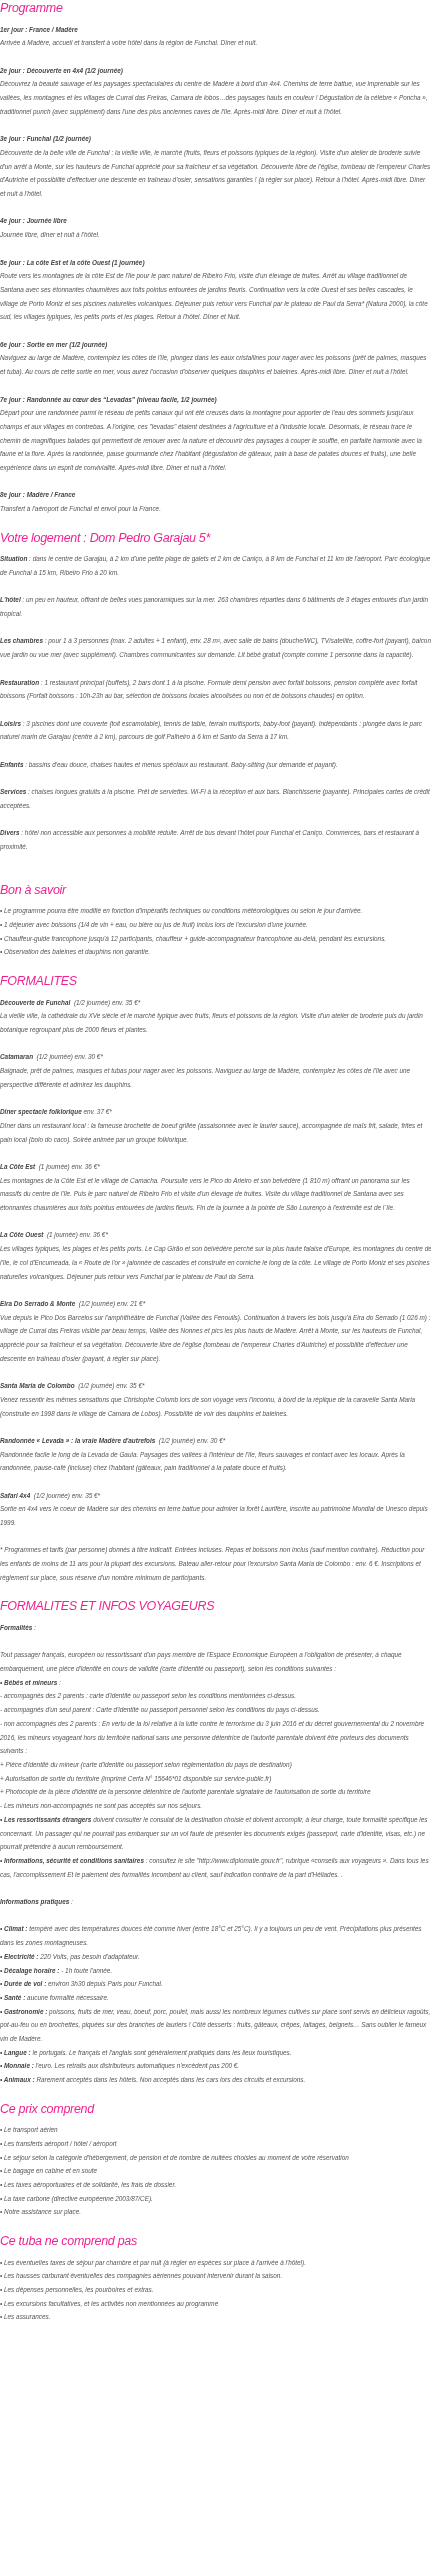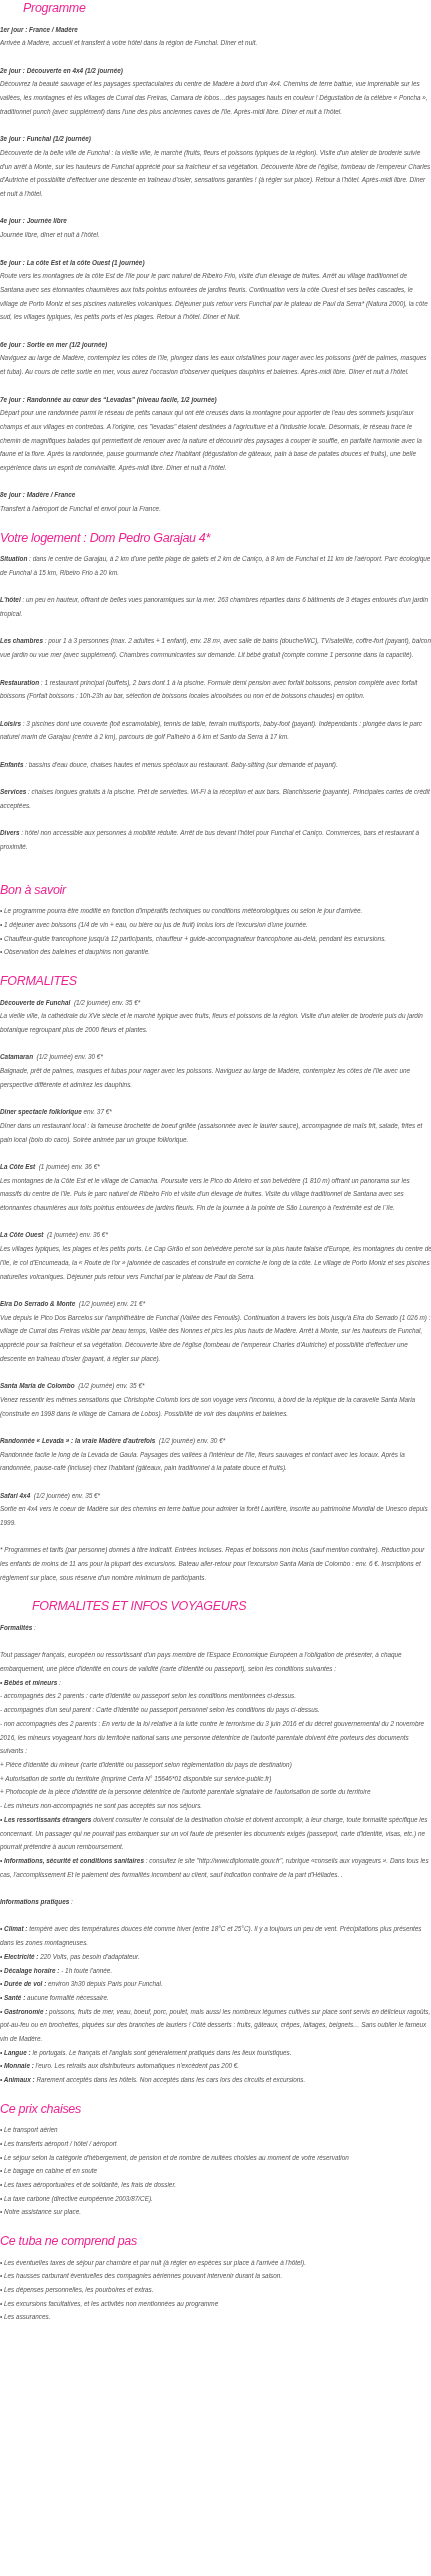--- a/index.html
+++ b/index.html
@@ -28,21 +28,21 @@
   .exc-meta { font-weight: normal; }
   .bullet-line { margin: 0; }
   .spacer { height: 13.7px; }
 </style>
 </head>
 <body>
 
 <div class="page">
 
   <section>
-    <h2 class="section-title" style="color: rgb(238, 36, 147); padding-left: 23px;">Programme</h2>
+    <h2 class="section-title" style="color: rgb(238, 36, 147);">Programme</h2>
     <div id="days">
         <div class="block">
           <p class="day-title">1er jour : France / Madère</p>
           <p>Arrivée à Madère, accueil et transfert à votre hôtel dans la région de Funchal. Dîner et nuit.</p>
         </div>
         <div class="block">
           <p class="day-title">2e jour : Découverte en 4x4 (1/2 journée)</p>
           <p>Découvrez la beauté sauvage et les paysages spectaculaires du centre de Madère à bord d'un 4x4. Chemins de terre battue, vue imprenable sur les vallées, les montagnes et les villages de Curral das Freiras, Camara de lobos…des paysages hauts en couleur ! Dégustation de la célèbre « Poncha », traditionnel punch (avec supplément) dans l'une des plus anciennes caves de l'île. Après-midi libre. Dîner et nuit à l'hôtel.</p>
         </div>
         <div class="block">
@@ -66,21 +66,21 @@
           <p>Départ pour une randonnée parmi le réseau de petits canaux qui ont été creusés dans la montagne pour apporter de l'eau des sommets jusqu'aux champs et aux villages en contrebas. A l'origine, ces "levadas" étaient destinées à l'agriculture et à l'industrie locale. Désormais, le réseau trace le chemin de magnifiques balades qui permettent de renouer avec la nature et découvrir des paysages à couper le souffle, en parfaite harmonie avec la faune et la flore. Après la randonnée, pause gourmande chez l'habitant (dégustation de gâteaux, pain à base de patates douces et fruits), une belle expérience dans un esprit de convivialité. Après-midi libre. Dîner et nuit à l'hôtel.</p>
         </div>
         <div class="block">
           <p class="day-title">8e jour : Madère / France</p>
           <p>Transfert à l'aéroport de Funchal et envol pour la France.</p>
         </div>
       </div>
   </section>
 
   <section>
-    <h2 class="section-title" style="color: rgb(238, 36, 147);">Votre logement : Dom Pedro Garajau 4*</h2>
+    <h2 class="section-title" style="color: rgb(238, 36, 147);">Votre logement : Dom Pedro Garajau 5*</h2>
     <div id="logement-items">
         <div class="block">
           <p><span class="label">Situation</span><span> : dans le centre de Garajau, à 2 km d'une petite plage de galets et 2 km de Caniço, à 8 km de Funchal et 11 km de l'aéroport. Parc écologique de Funchal à 15 km, Ribeiro Frio à 20 km.</span></p>
         </div>
         <div class="block">
           <p><span class="label">L'hôtel</span><span> : un peu en hauteur, offrant de belles vues panoramiques sur la mer. 263 chambres réparties dans 6 bâtiments de 3 étages entourés d'un jardin tropical.</span></p>
         </div>
         <div class="block">
           <p><span class="label">Les chambres</span><span> : pour 1 à 3 personnes (max. 2 adultes + 1 enfant), env. 28 m², avec salle de bains (douche/WC), TV/satellite, coffre-fort (payant), balcon vue jardin ou vue mer (avec supplément). Chambres communicantes sur demande. Lit bébé gratuit (compte comme 1 personne dans la capacité).</span></p>
         </div>
@@ -151,21 +151,21 @@
           <p><span class="exc-title">Safari 4x4</span><span class="exc-meta" style="white-space:pre">  (1/2 journée) env. 35 €*</span></p>
           <p>Sortie en 4x4 vers le coeur de Madère sur des chemins en terre battue pour admirer la forêt Laurifère, inscrite au patrimoine Mondial de Unesco depuis 1999.</p>
         </div>
       </div>
     <div class="block">
       <p>* Programmes et tarifs (par personne) donnés à titre indicatif. Entrées incluses. Repas et boissons non inclus (sauf mention contraire). Réduction pour les enfants de moins de 11 ans pour la plupart des excursions. Bateau aller-retour pour l'excursion Santa Maria de Colombo : env. 6 €. Inscriptions et règlement sur place, sous réserve d'un nombre minimum de participants.</p>
     </div>
   </section>
 
   <section>
-    <h2 class="section-title" style="color: rgb(238, 36, 147); padding-left: 32px;">FORMALITES ET INFOS VOYAGEURS</h2>
+    <h2 class="section-title" style="color: rgb(238, 36, 147);">FORMALITES ET INFOS VOYAGEURS</h2>
     <p style="margin:0"><span class="label">Formalités</span><span> :</span></p>
     <div class="spacer"></div>
     <p style="margin:0">Tout passager français, européen ou ressortissant d'un pays membre de l'Espace Economique Européen a l'obligation de présenter, à chaque embarquement, une pièce d'identité en cours de validité (carte d'identité ou passeport), selon les conditions suivantes :</p>
     <p style="margin:0"><span class="label">• Bébés et mineurs</span><span> :</span></p>
     <div id="minors-lines">
         <p class="bullet-line">- accompagnés des 2 parents : carte d'identité ou passeport selon les conditions mentionnées ci-dessus.</p>
         <p class="bullet-line">- accompagnés d'un seul parent : Carte d'identité ou passeport personnel selon les conditions du pays ci-dessus.</p>
         <p class="bullet-line">- non accompagnés des 2 parents : En vertu de la loi relative à la lutte contre le terrorisme du 3 juin 2016 et du décret gouvernemental du 2 novembre 2016, les mineurs voyageant hors du territoire national sans une personne détentrice de l'autorité parentale doivent être porteurs des documents suivants :</p>
         <p class="bullet-line">+ Pièce d'identité du mineur (carte d'identité ou passeport selon règlementation du pays de destination)</p>
         <p class="bullet-line">+ Autorisation de sortie du territoire (imprimé Cerfa N° 15646*01 disponible sur service-public.fr)</p>
@@ -184,21 +184,21 @@
         <p class="bullet-line"><span class="label">• Durée de vol :</span><span> environ 3h30 depuis Paris pour Funchal.</span></p>
         <p class="bullet-line"><span class="label">• Santé :</span><span> aucune formalité nécessaire.</span></p>
         <p class="bullet-line"><span class="label">• Gastronomie :</span><span> poissons, fruits de mer, veau, boeuf, porc, poulet, mais aussi les nombreux légumes cultivés sur place sont servis en délicieux ragoûts, pot-au-feu ou en brochettes, piquées sur des branches de lauriers ! Côté desserts : fruits, gâteaux, crêpes, laitages, beignets… Sans oublier le fameux vin de Madère.</span></p>
         <p class="bullet-line"><span class="label">• Langue :</span><span> le portugais. Le français et l'anglais sont généralement pratiqués dans les lieux touristiques.</span></p>
         <p class="bullet-line"><span class="label">• Monnaie :</span><span> l'euro. Les retraits aux distributeurs automatiques n'excèdent pas 200 €.</span></p>
         <p class="bullet-line"><span class="label">• Animaux :</span><span> Rarement acceptés dans les hôtels. Non acceptés dans les cars lors des circuits et excursions.</span></p>
       </div>
   </section>
 
   <section>
-    <h2 class="section-title" style="color: rgb(238, 36, 147);">Ce prix chaises</h2>
+    <h2 class="section-title" style="color: rgb(238, 36, 147);">Ce prix comprend</h2>
     <div class="block" id="comprend-items">
         <p class="bullet-line">• Le transport aérien</p>
         <p class="bullet-line">• Les transferts aéroport / hôtel / aéroport</p>
         <p class="bullet-line">• Le séjour selon la catégorie d'hébergement, de pension et de nombre de nuitées choisies au moment de votre réservation</p>
         <p class="bullet-line">• Le bagage en cabine et en soute</p>
         <p class="bullet-line">• Les taxes aéroportuaires et de solidarité, les frais de dossier.</p>
         <p class="bullet-line">• La taxe carbone (directive européenne 2003/87/CE).</p>
         <p class="bullet-line">• Notre assistance sur place.</p>
       </div>
   </section>

